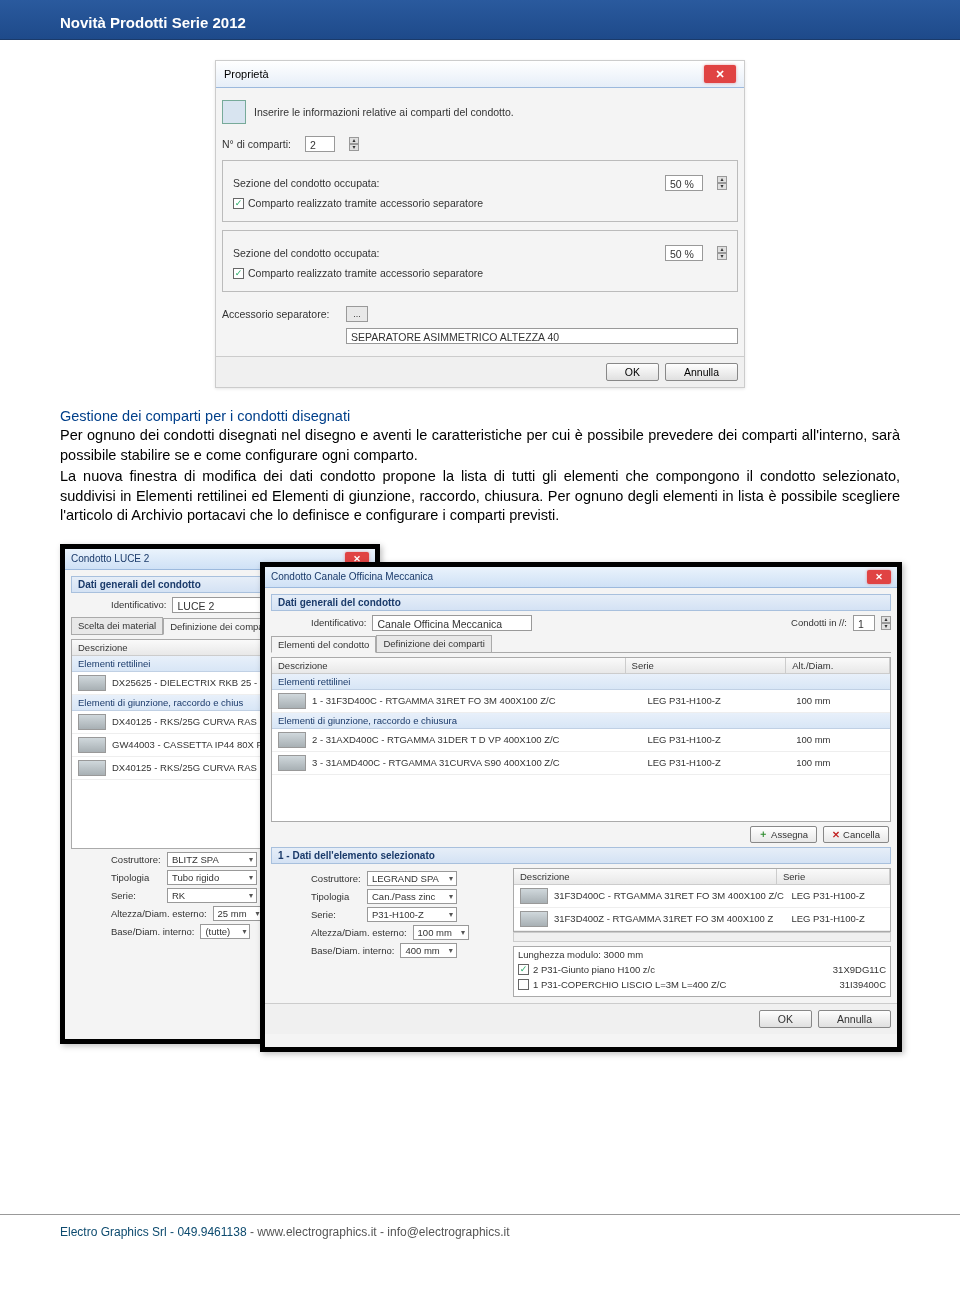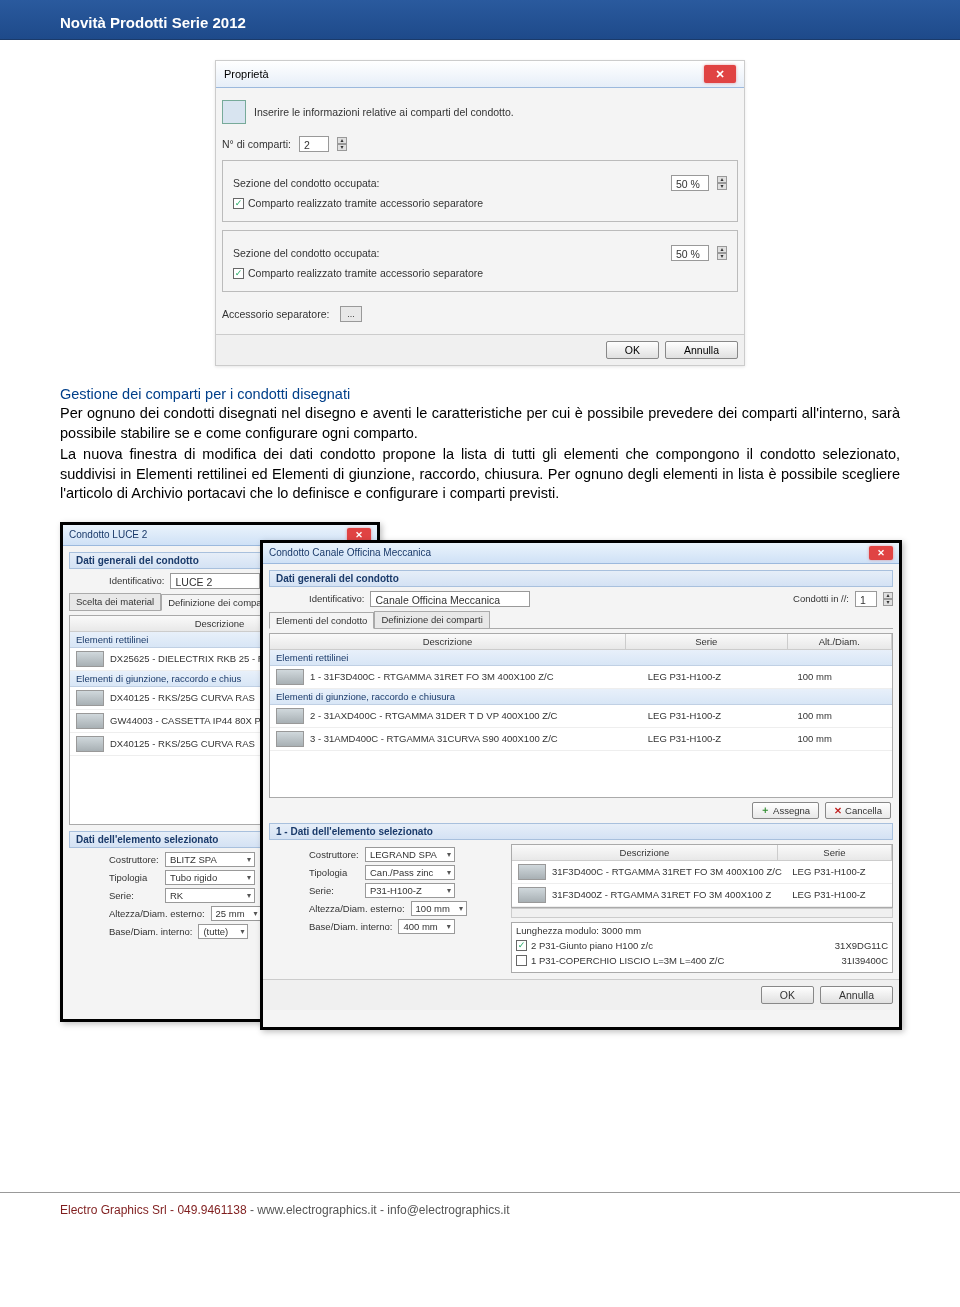--- a/index.html
+++ b/index.html
@@ -50,21 +50,21 @@
     font-size: 11px;
     line-height: 18px;
     box-shadow: 0 0 3px rgba(224,67,67,0.5);
   }
   .win-body { background: #f4f4f4; padding: 6px; font-size: 10.5px; color: #333; }
   .tabs { display: flex; border-bottom: 1px solid #aaa; margin-bottom: 10px; }
   .tab { padding: 3px 8px; border: 1px solid #aaa; border-bottom: none; background: #e8e8e8; font-size: 10px; margin-right: -1px; }
   .tab.active { background: #f4f4f4; position: relative; top: 1px; border-bottom: 1px solid #f4f4f4; }
   .info-row { display: flex; align-items: center; gap: 8px; margin: 6px 0 12px 0; }
   .info-icon { width: 24px; height: 24px; background: #d8e4f0; border: 1px solid #7a9; display: inline-block; }
-  .field-row { display: flex; align-items: center; gap: 8px; margin: 6px 0; font-size: 10.5px; }
+  .field-row { display: flex; align-items: center; gap: 14px; margin: 6px 0; font-size: 10.5px; }
   .input-box { border: 1px solid #999; background: #fff; padding: 1px 4px; font-size: 10.5px; min-width: 30px; display: inline-block; height: 16px; line-height: 14px; }
   .spin-btns { display:inline-flex; flex-direction:column; }
   .spin-btns span { width:10px; height:7px; background:#e0e0e0; border:1px solid #999; font-size:6px; line-height:5px; text-align:center; }
   .group-box { border: 1px solid #bbb; padding: 8px 10px; margin: 8px 0; }
   .cb-row { display:flex; align-items:center; gap:4px; margin:4px 0; }
   .cb { width:11px; height:11px; border:1px solid #666; background:#fff; display:inline-block; text-align:center; font-size:9px; line-height:9px; color:#2a6; }
   .browse-btn { width:22px; height:16px; background:#e8e8e8; border:1px solid #999; font-size:9px; text-align:center; line-height:14px; }
   .btn-row { display:flex; justify-content:flex-end; gap:6px; padding:6px; background:#f0f0f0; border-top:1px solid #ccc; }
   .btn { border:1px solid #888; background:linear-gradient(#fefefe,#e0e0e0); padding:2px 18px; font-size:10.5px; border-radius:2px; }
   
@@ -74,21 +74,21 @@
   
   .figure2 {
     position: relative;
     width: 840px;
     height: 510px;
     margin: 18px auto 0 auto;
   }
   .dlg {
     position: absolute;
     background: #f4f4f4;
-    border: 3px solid #000000;
+    border: 5px solid #000000;
     box-shadow: 2px 2px 6px rgba(0,0,0,0.25);
     font-size: 10px;
     color: #333;
   }
   .dlg-title {
     background: linear-gradient(#eaf3fc,#cfe1f6);
     border-bottom:1px solid #9cb9dd;
     padding:3px 6px;
     display:flex; justify-content:space-between; align-items:center;
     font-size:10px; color:#1a3a6a;
@@ -101,21 +101,21 @@
     color:#1a3a6a;
     font-weight:bold;
     font-size:10px;
     margin-bottom:4px;
   }
   .tabs2 { display:flex; margin:4px 0; border-bottom:1px solid #aaa; }
   .tab2 { padding:2px 6px; border:1px solid #aaa; border-bottom:none; background:#e8e8e8; font-size:9.5px; }
   .tab2.active { background:#f4f4f4; position:relative; top:1px; border-bottom:1px solid #f4f4f4; }
   .list-box { border:1px solid #aaa; background:#fff; }
   .list-header { display:flex; background:linear-gradient(#fafafa,#e8e8e8); border-bottom:1px solid #ccc; font-size:9.5px; }
-  .list-header span { padding:2px 6px; border-right:1px solid #ccc;text-align:center; }
+  .list-header span { padding:2px 6px; border-right:1px solid #ccc; }
   .list-section { background:linear-gradient(#e8f0fa,#d8e6f6); padding:2px 6px; font-size:9.5px; color:#1a3a6a; border-bottom:1px solid #c0d0e4; }
   .list-row { display:flex; align-items:center; padding:3px 6px; border-bottom:1px solid #eee; font-size:9.5px; gap:6px; }
   .thumb { width:28px; height:16px; background:linear-gradient(#d0d8dc,#a8b0b4); border:1px solid #999; }
   .row-buttons { display:flex; justify-content:flex-end; gap:6px; padding:4px 2px; }
   .mini-btn { border:1px solid #888; background:linear-gradient(#fff,#e8e8e8); padding:1px 8px; font-size:9.5px; border-radius:2px; display:flex; align-items:center; gap:3px; }
   .plus-ic { color:#2a8a2a; font-weight:bold; }
   .x-ic { color:#c02020; font-weight:bold; }
   .fld { display:flex; align-items:center; gap:6px; margin:3px 0; font-size:9.5px; }
   .fld label { min-width:90px;padding-left:40px; }
   .sel { border:1px solid #999; background:#fff; padding:0 16px 0 4px; font-size:9.5px; height:15px; line-height:13px; position:relative; min-width:90px; }
@@ -124,21 +124,21 @@
   .right-list { border:1px solid #aaa; background:#fff; flex:1; }
   .scroll-hint { background:#f0f0f0; border:1px solid #ccc; height:10px; }
 
   .footer {
     border-top: 1px solid #999;
     padding: 10px 60px 8px 60px;
     font-size: 12px;
     color: #555;
     margin-top: 130px;
   }
-  .footer .teal { color: #7f1d1d; }
+  .footer .teal { color: #0c4a6e; }
 </style>
 </head>
 <body>
 
 <div class="header-bar">
   <span>Novità Prodotti Serie 2012</span>
 </div>
 
 <div class="content">
 
@@ -190,20 +190,24 @@
         <div class="cb-row">
           <span class="cb">✓</span>
           <span>Comparto realizzato tramite accessorio separatore</span>
         </div>
       </div>
 
       <div class="field-row" style="margin-top:14px;">
         <span style="min-width:110px;">Accessorio separatore:</span>
         <span class="browse-btn">...</span>
       </div>
+      <div class="field-row">
+        <span style="min-width:110px;"></span>
+        <span class="input-box" style="flex:1;">SEPARATORE ASIMMETRICO ALTEZZA 40</span>
+      </div>
     </div>
     <div class="btn-row">
       <span class="btn">OK</span>
       <span class="btn">Annulla</span>
     </div>
   </div>
 
   <div class="section-title">Gestione dei comparti per i condotti disegnati</div>
   <div class="body-text">Per ognuno dei condotti disegnati nel disegno e aventi le caratteristiche per cui è possibile prevedere dei comparti all'interno, sarà possibile stabilire se e come configurare ogni comparto.</div>
   <div class="body-text">La nuova finestra di modifica dei dati condotto propone la lista di tutti gli elementi che compongono il condotto selezionato, suddivisi in Elementi rettilinei ed Elementi di giunzione, raccordo, chiusura. Per ognuno degli elementi in lista è possibile scegliere l'articolo di Archivio portacavi che lo definisce e configurare i comparti previsti.</div>
@@ -241,21 +245,20 @@
             </div>
           <div class="list-row">
               <span class="thumb"></span>
               <span>GW44003 - CASSETTA IP44 80X PASSACAVI</span>
             </div>
           <div class="list-row">
               <span class="thumb"></span>
               <span>DX40125 - RKS/25G CURVA RAS</span>
             </div>
         </div>
-        <div class="group-head" style="margin-top:6px;">Dati dell'elemento selezionato</div>
         <div class="fld">
             <label>Costruttore:</label>
             <span class="sel">BLITZ SPA</span>
           </div>
         <div class="fld">
             <label>Tipologia</label>
             <span class="sel">Tubo rigido</span>
           </div>
         <div class="fld">
             <label>Serie:</label>

